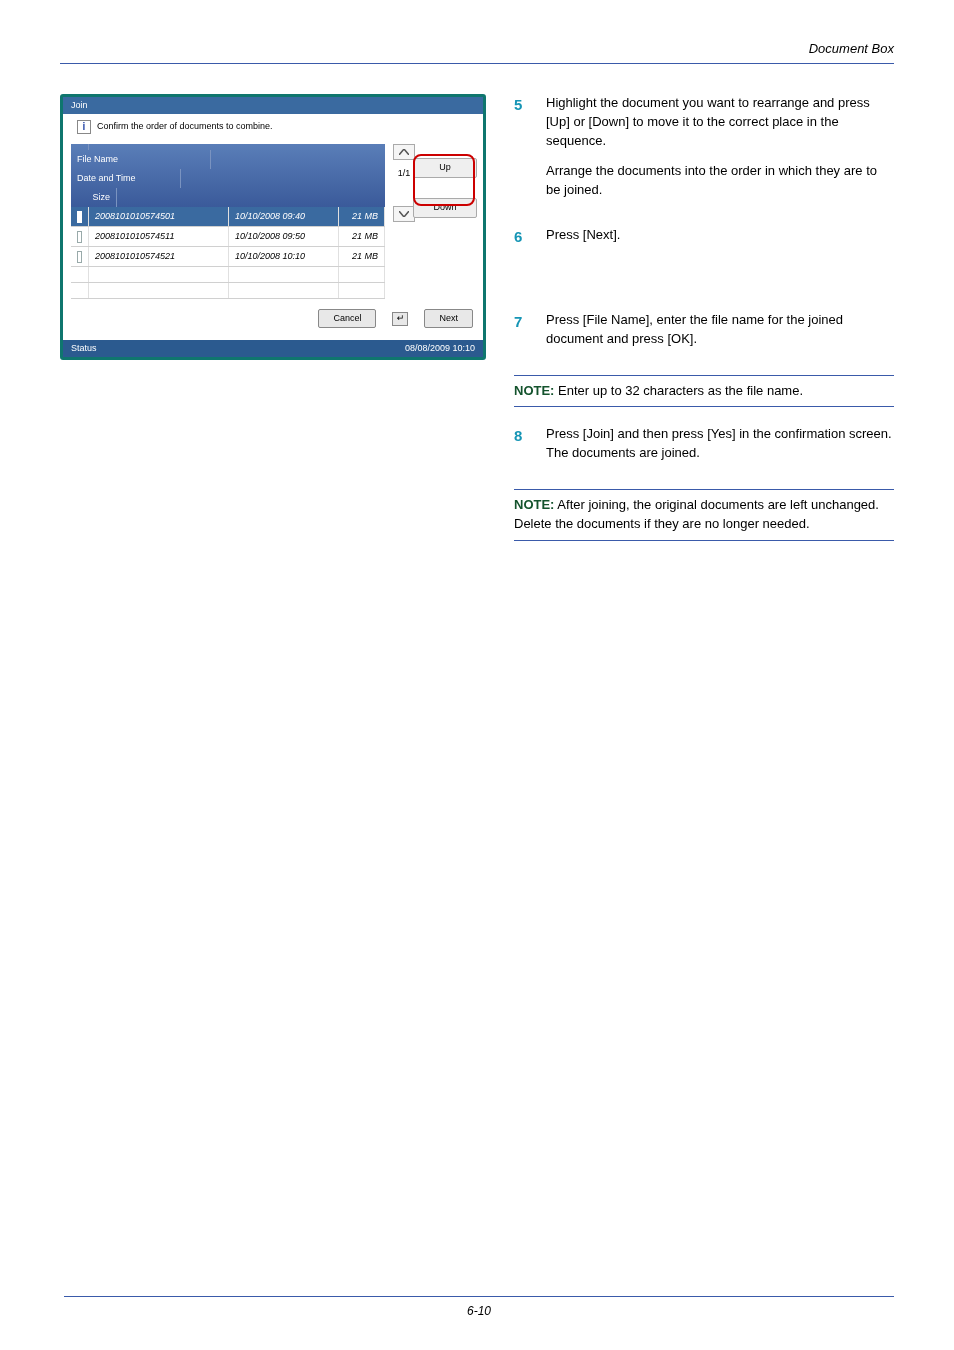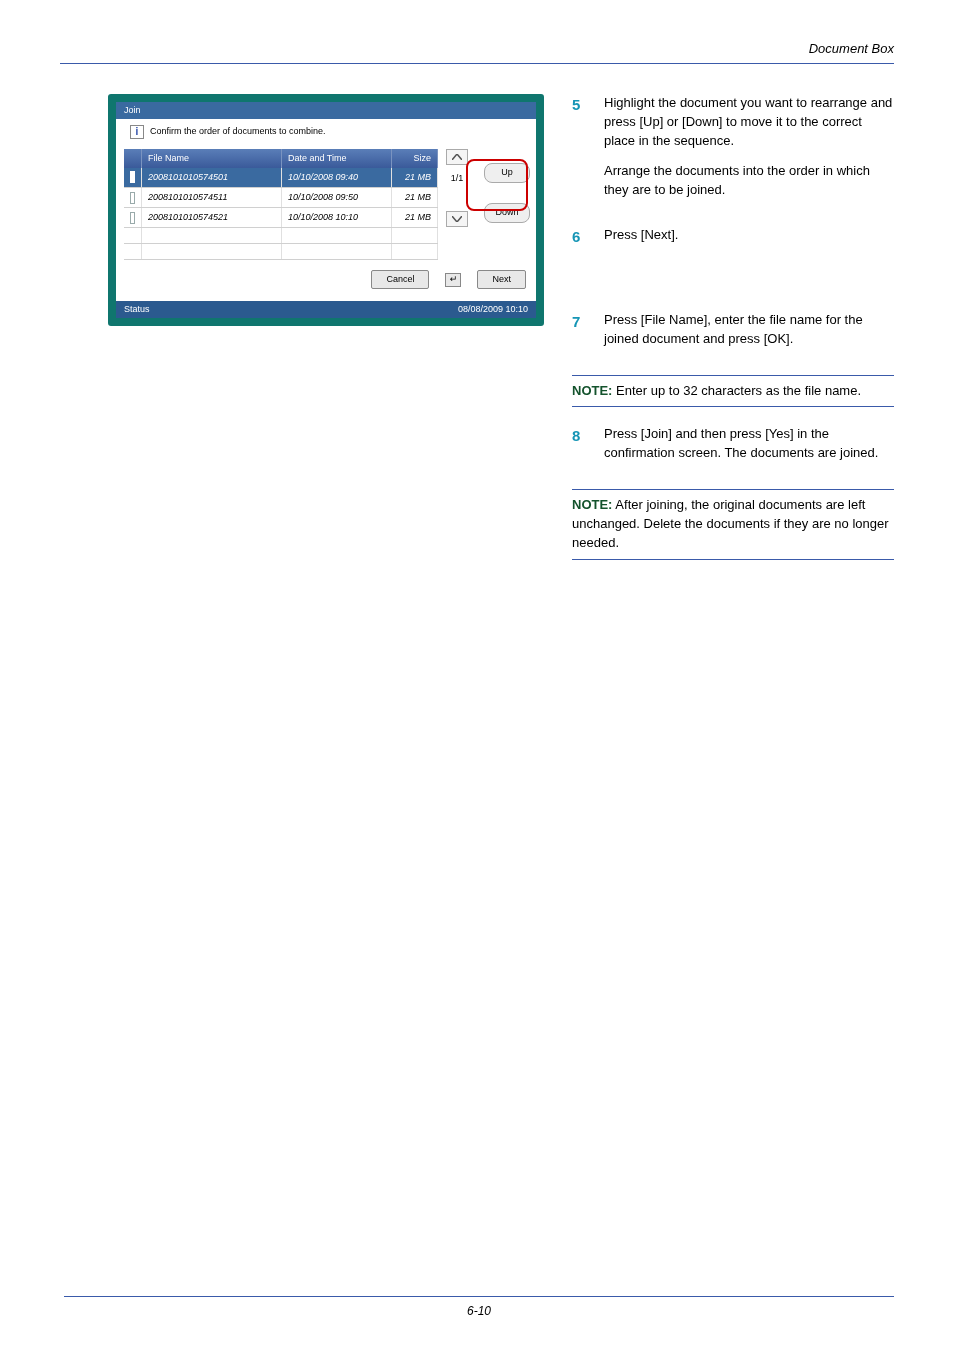--- a/index.html
+++ b/index.html
@@ -27,27 +27,26 @@
   }
   .left {
     flex: 0 0 380px;
   }
   .right {
     flex: 1;
   }
 
   
   .panel-wrap {
-    border: 8px solid #0f766e;
+    border: 3px solid #0f766e;
     border-radius: 3px;
     background: #fff;
     font-size: 9px;
     color: #000;
     overflow: hidden;
-    margin-left: 48px;
   }
   .panel-title {
     background: #3a6aa0;
     color: #fff;
     padding: 2px 8px;
     font-size: 9px;
   }
   .panel-msgrow {
     display: flex;
     align-items: center;
@@ -61,20 +60,21 @@
     font-weight:bold; color:#2a4aa8; font-size:10px;
   }
   .grid {
     margin: 0 8px 4px 8px;
   }
   .grid-head {
     display:flex;
     background: linear-gradient(#5a7eb8, #3a5a9a);
     color:#fff;
     font-size:9px;
+    flex-direction:column;
   }
   .grid-head > div, .grid-row > div {
     padding: 3px 6px;
     border-right:1px solid #7a93c0;
   }
   .col-ic { width: 18px; display:flex; align-items:center; justify-content:center;}
   .col-name { width: 140px; }
   .col-dt   { width: 110px; }
   .col-size { width: 46px; text-align:right;}
   .grid-body { background:#fff; }
@@ -90,23 +90,23 @@
   .grid-row > div { border-right:1px solid #e0e0e0;font-style:italic; }
   .doc-ic { width:10px; height:12px; border:1px solid #9aa; background:#fff; }
   .grid-row.selected .doc-ic { border-color:#fff; }
   .panel-content { position:relative; padding-bottom: 8px;}
   .scroll-btn {
     width:22px; height:16px; border:1px solid #aaa; background:#f5f5f5;
     display:flex; align-items:center; justify-content:center; color:#555;
   }
   .scroll-gap { height: 28px; display:flex; align-items:center; justify-content:center; font-size:9px; }
   .ud-btn {
-    width:46px; height:20px; border:1px solid #aaa; background:#efefef;
+    width:64px; height:20px; border:1px solid #aaa; background:#efefef;
     display:flex; align-items:center; justify-content:center; font-size:9px;
-    border-radius:8px;
+    border-radius:2px;
   }
   .ud-col-wrap { position: relative; }
   .red-oval {
     position:absolute; border:2px solid #c00; border-radius:8px;
     right:8px; top:10px; width:62px; height:52px; pointer-events:none;
   }
   .inner-side { position:relative; display:flex;}
   .panel-footer {
     display:flex; justify-content:flex-end; gap:16px;
     padding: 6px 10px 4px 10px;

